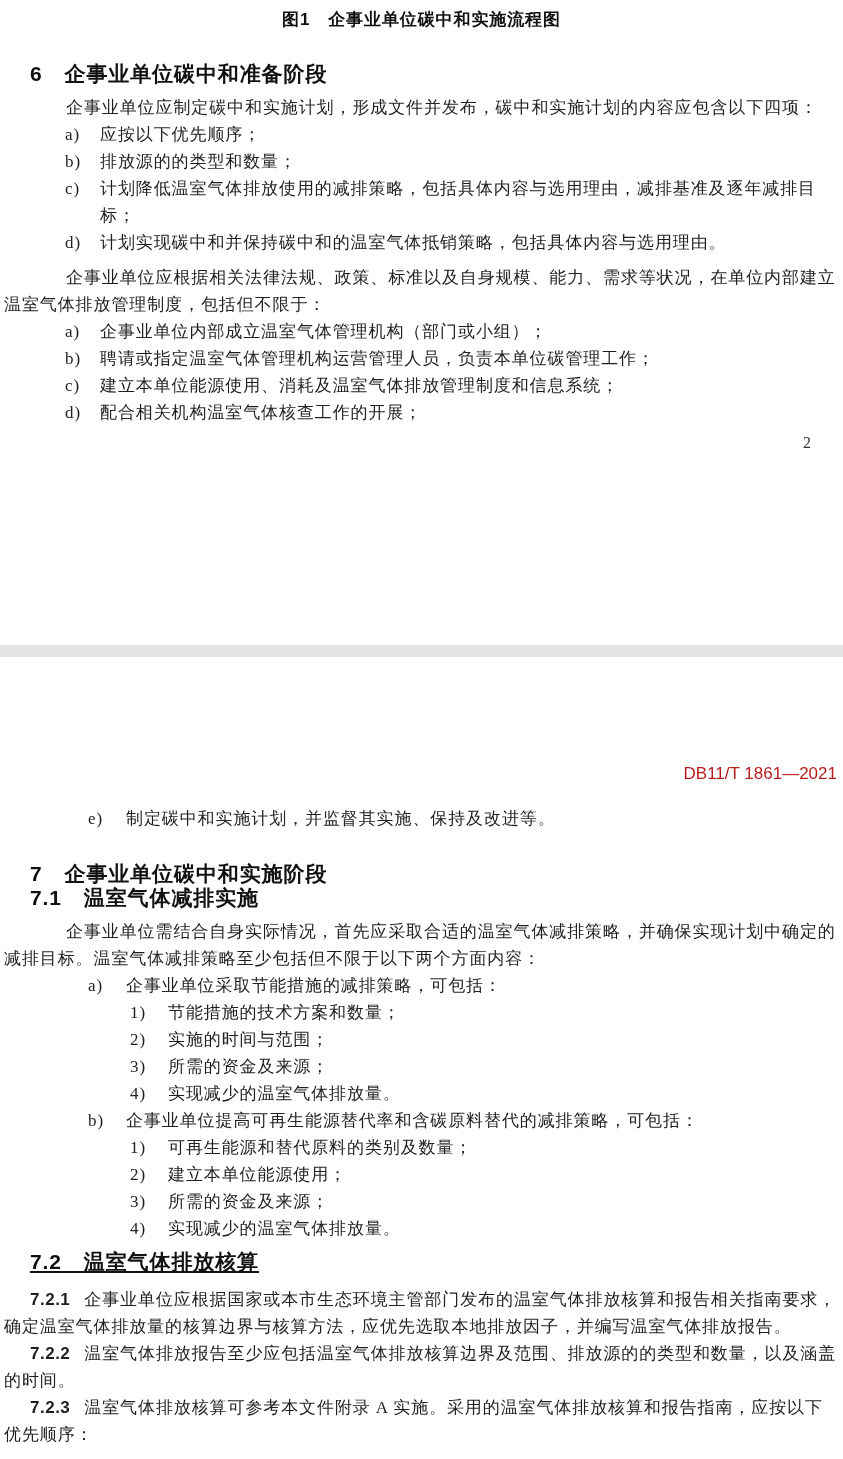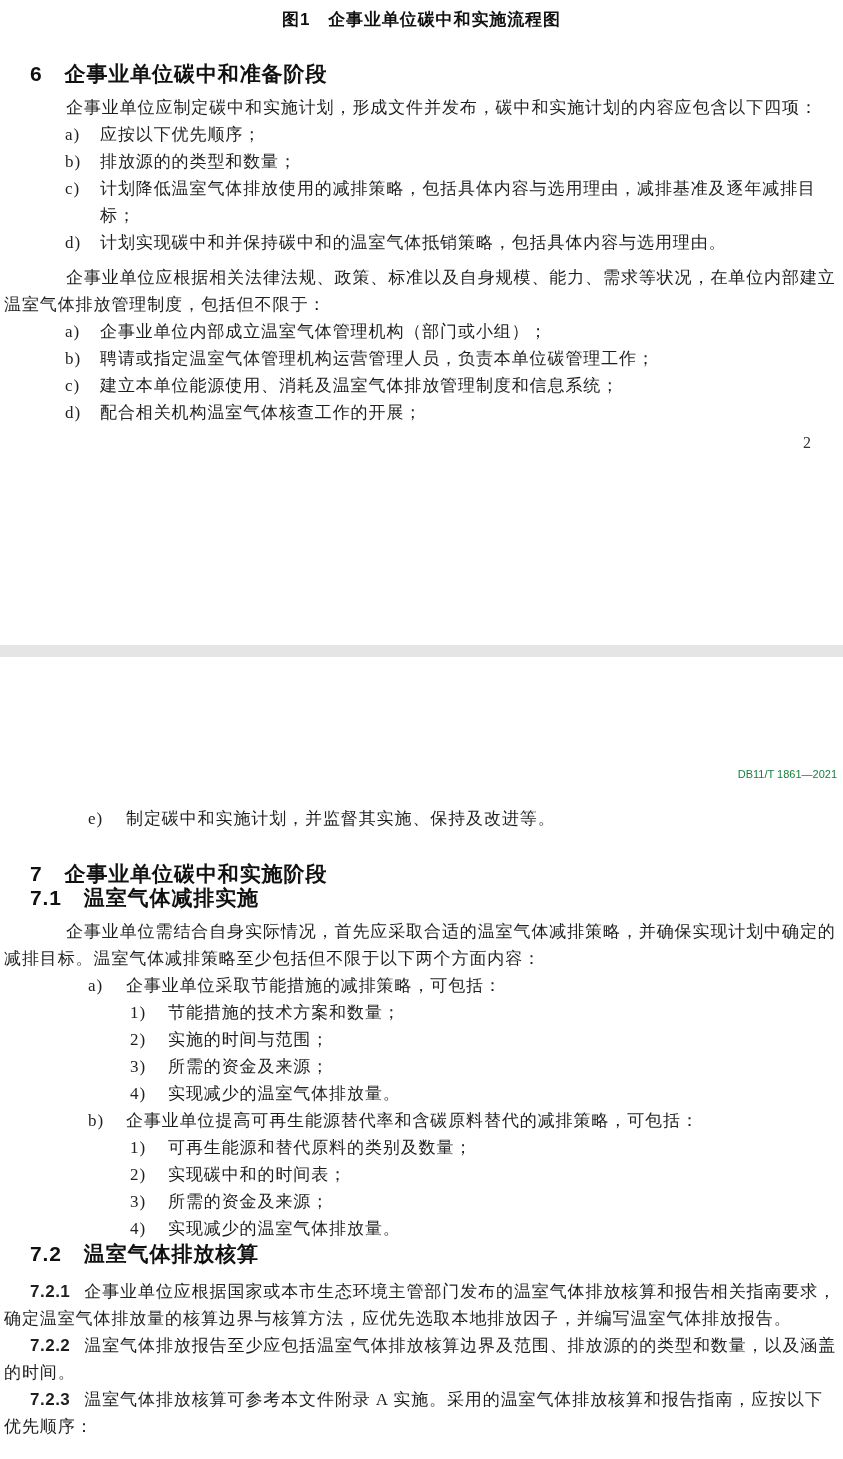--- a/index.html
+++ b/index.html
@@ -39,21 +39,21 @@
     line-height: 24px;
     margin-left: 30px;
     letter-spacing: 0.9px;
     color: #111;
   }
   .h6  { margin-top: 30px; }
   .h61 { margin-top: 27px; }
   .h62 { margin-top: 8px; }
   .h7  { margin-top: 30px; }
   .h71 { }
-  .h72 { margin-top: 0; }
+  .h72 { margin-top: 8px; text-decoration: underline; }
 
   
   .para {
     margin: 8px 4px 0 4px;
     text-indent: 62px;
     letter-spacing: 0.9px;
   }
 
   
   .cpara {
@@ -87,23 +87,23 @@
     font-size: 16px;
     line-height: 20px;
     color: #333;
   }
 
   .doccode {
     padding-top: 106px;
     padding-right: 6px;
     text-align: right;
     font-family: "Liberation Sans", sans-serif;
-    font-size: 11px;
+    font-size: 17px;
     line-height: 22px;
-    color: #15803d;
+    color: #b91c1c;
   }
 </style>
 </head>
 <body>
 
 <div class="doc">
 
   <section class="page page1">
     <div class="caption">图1　企事业单位碳中和实施流程图</div>
 
@@ -192,21 +192,21 @@
     <div class="li li2">
       <span class="marker">b)</span>
       <span class="li-text">企事业单位提高可再生能源替代率和含碳原料替代的减排策略，可包括：</span>
     </div>
     <div class="li li3">
       <span class="marker">1)</span>
       <span class="li-text">可再生能源和替代原料的类别及数量；</span>
     </div>
     <div class="li li3">
       <span class="marker">2)</span>
-      <span class="li-text">实现碳中和的时间表；</span>
+      <span class="li-text">建立本单位能源使用；</span>
     </div>
     <div class="li li3">
       <span class="marker">3)</span>
       <span class="li-text">所需的资金及来源；</span>
     </div>
     <div class="li li3">
       <span class="marker">4)</span>
       <span class="li-text">实现减少的温室气体排放量。</span>
     </div>
 

